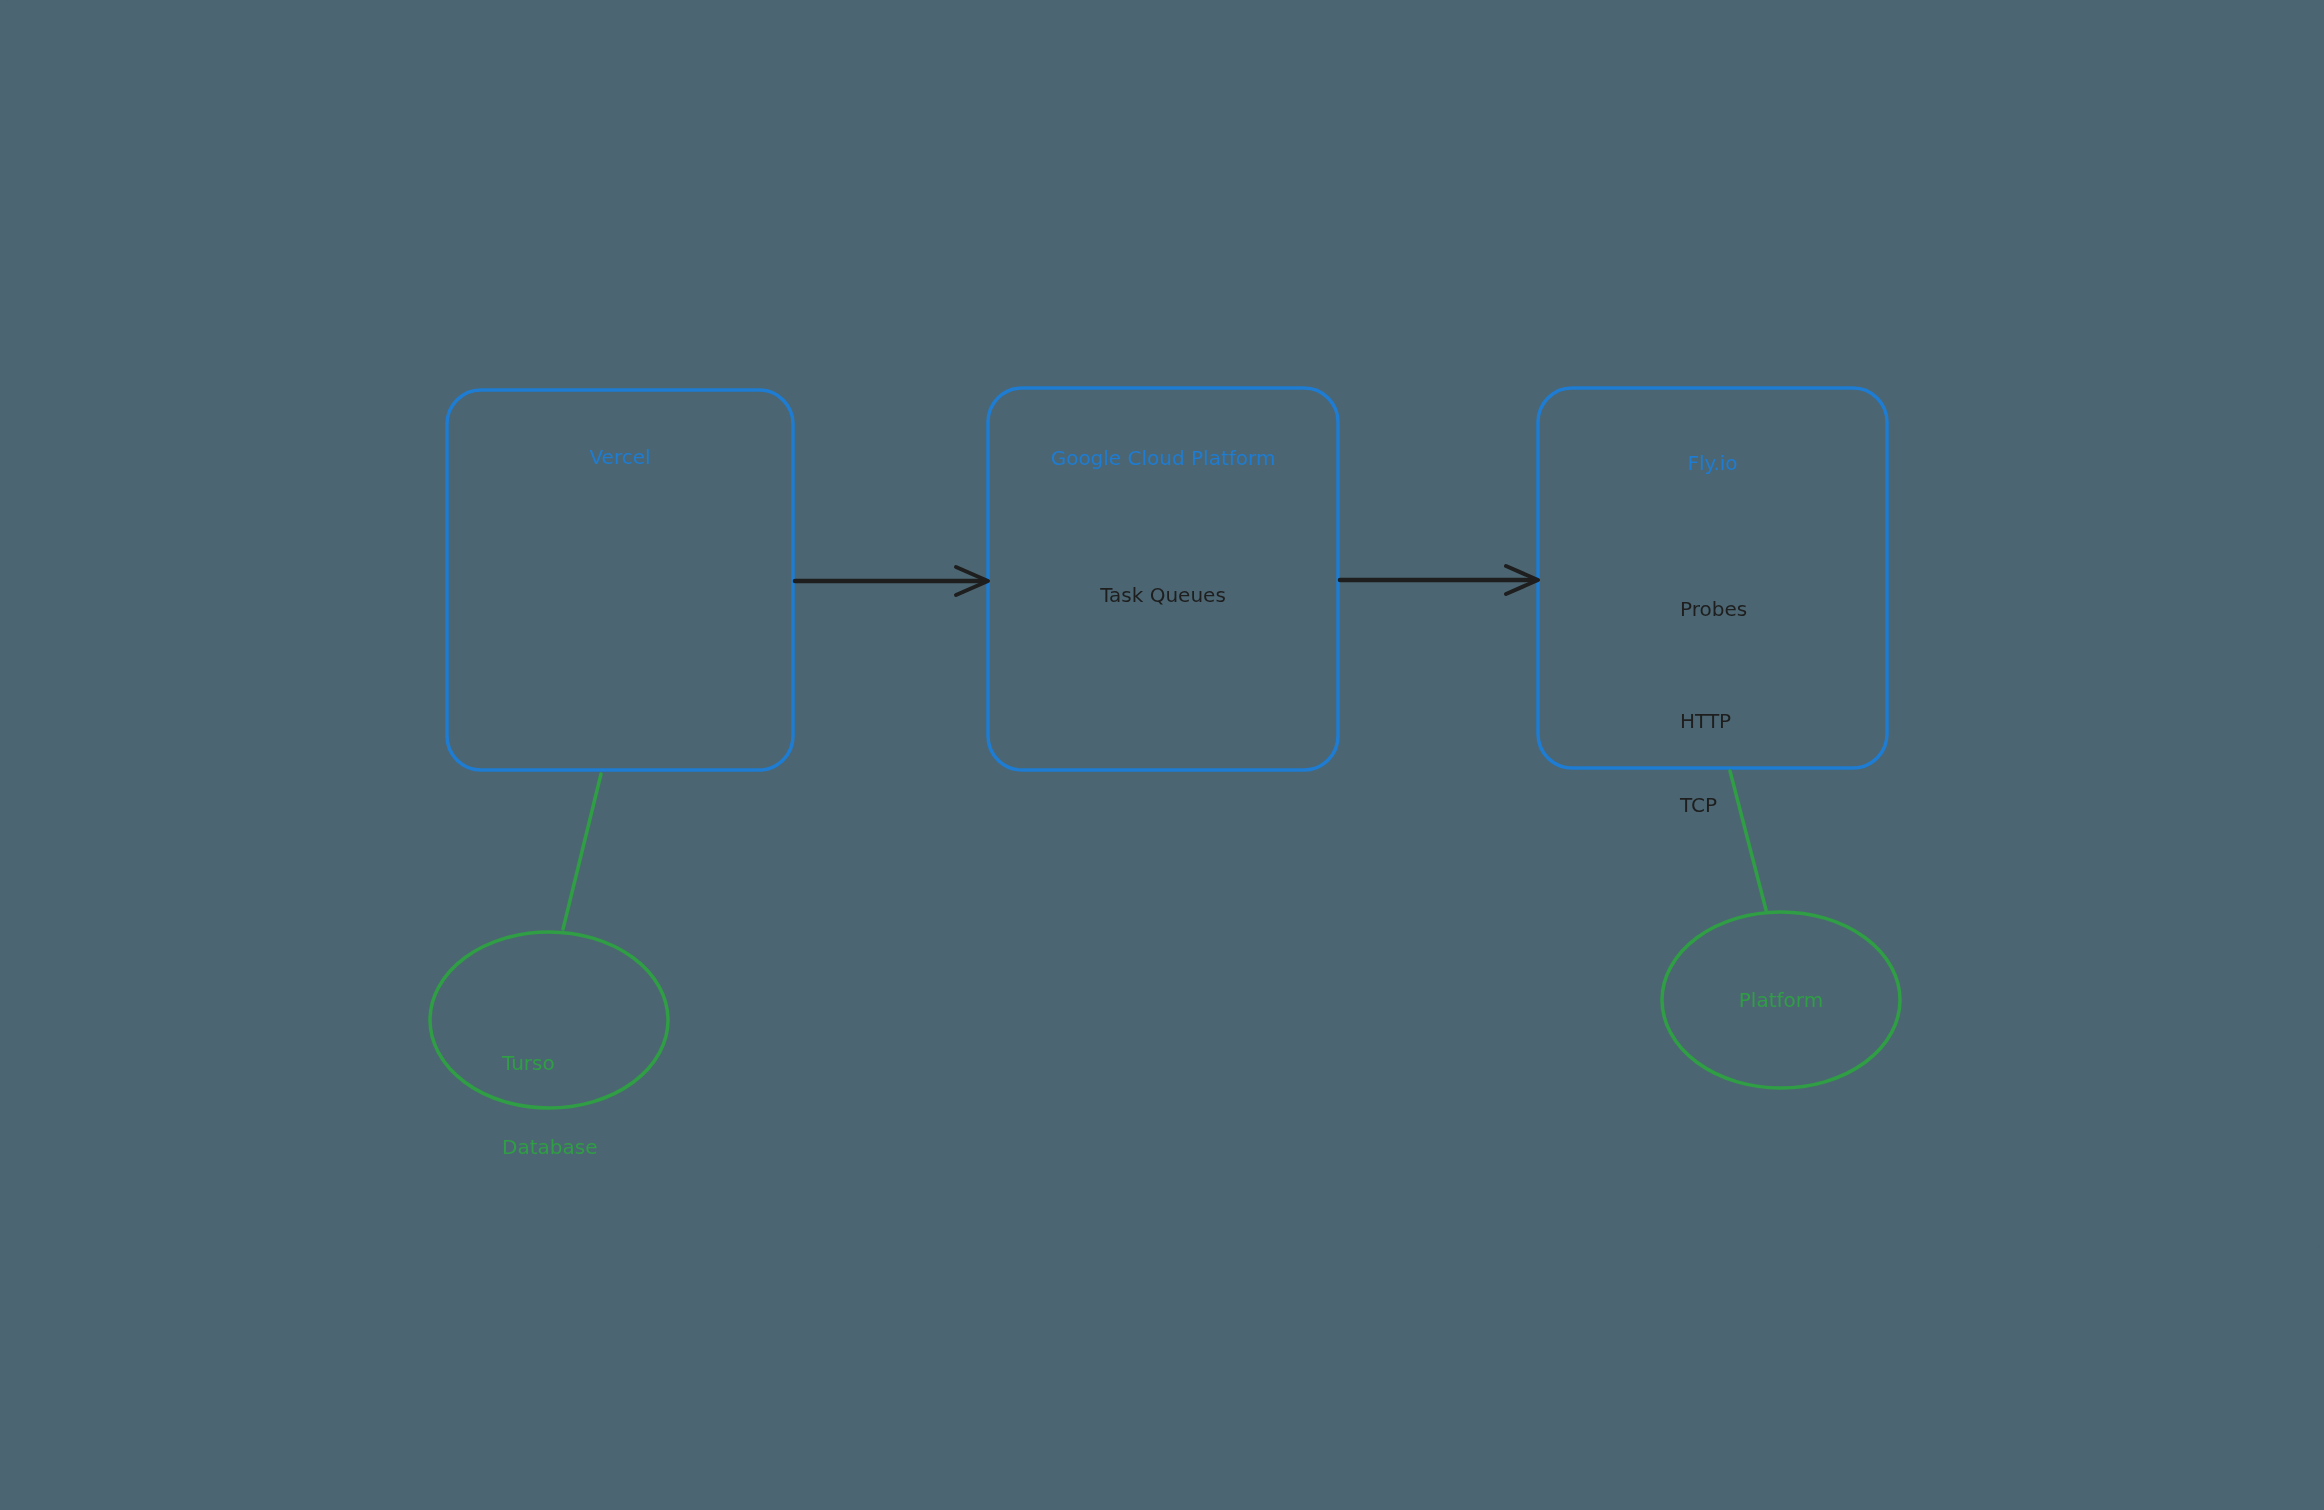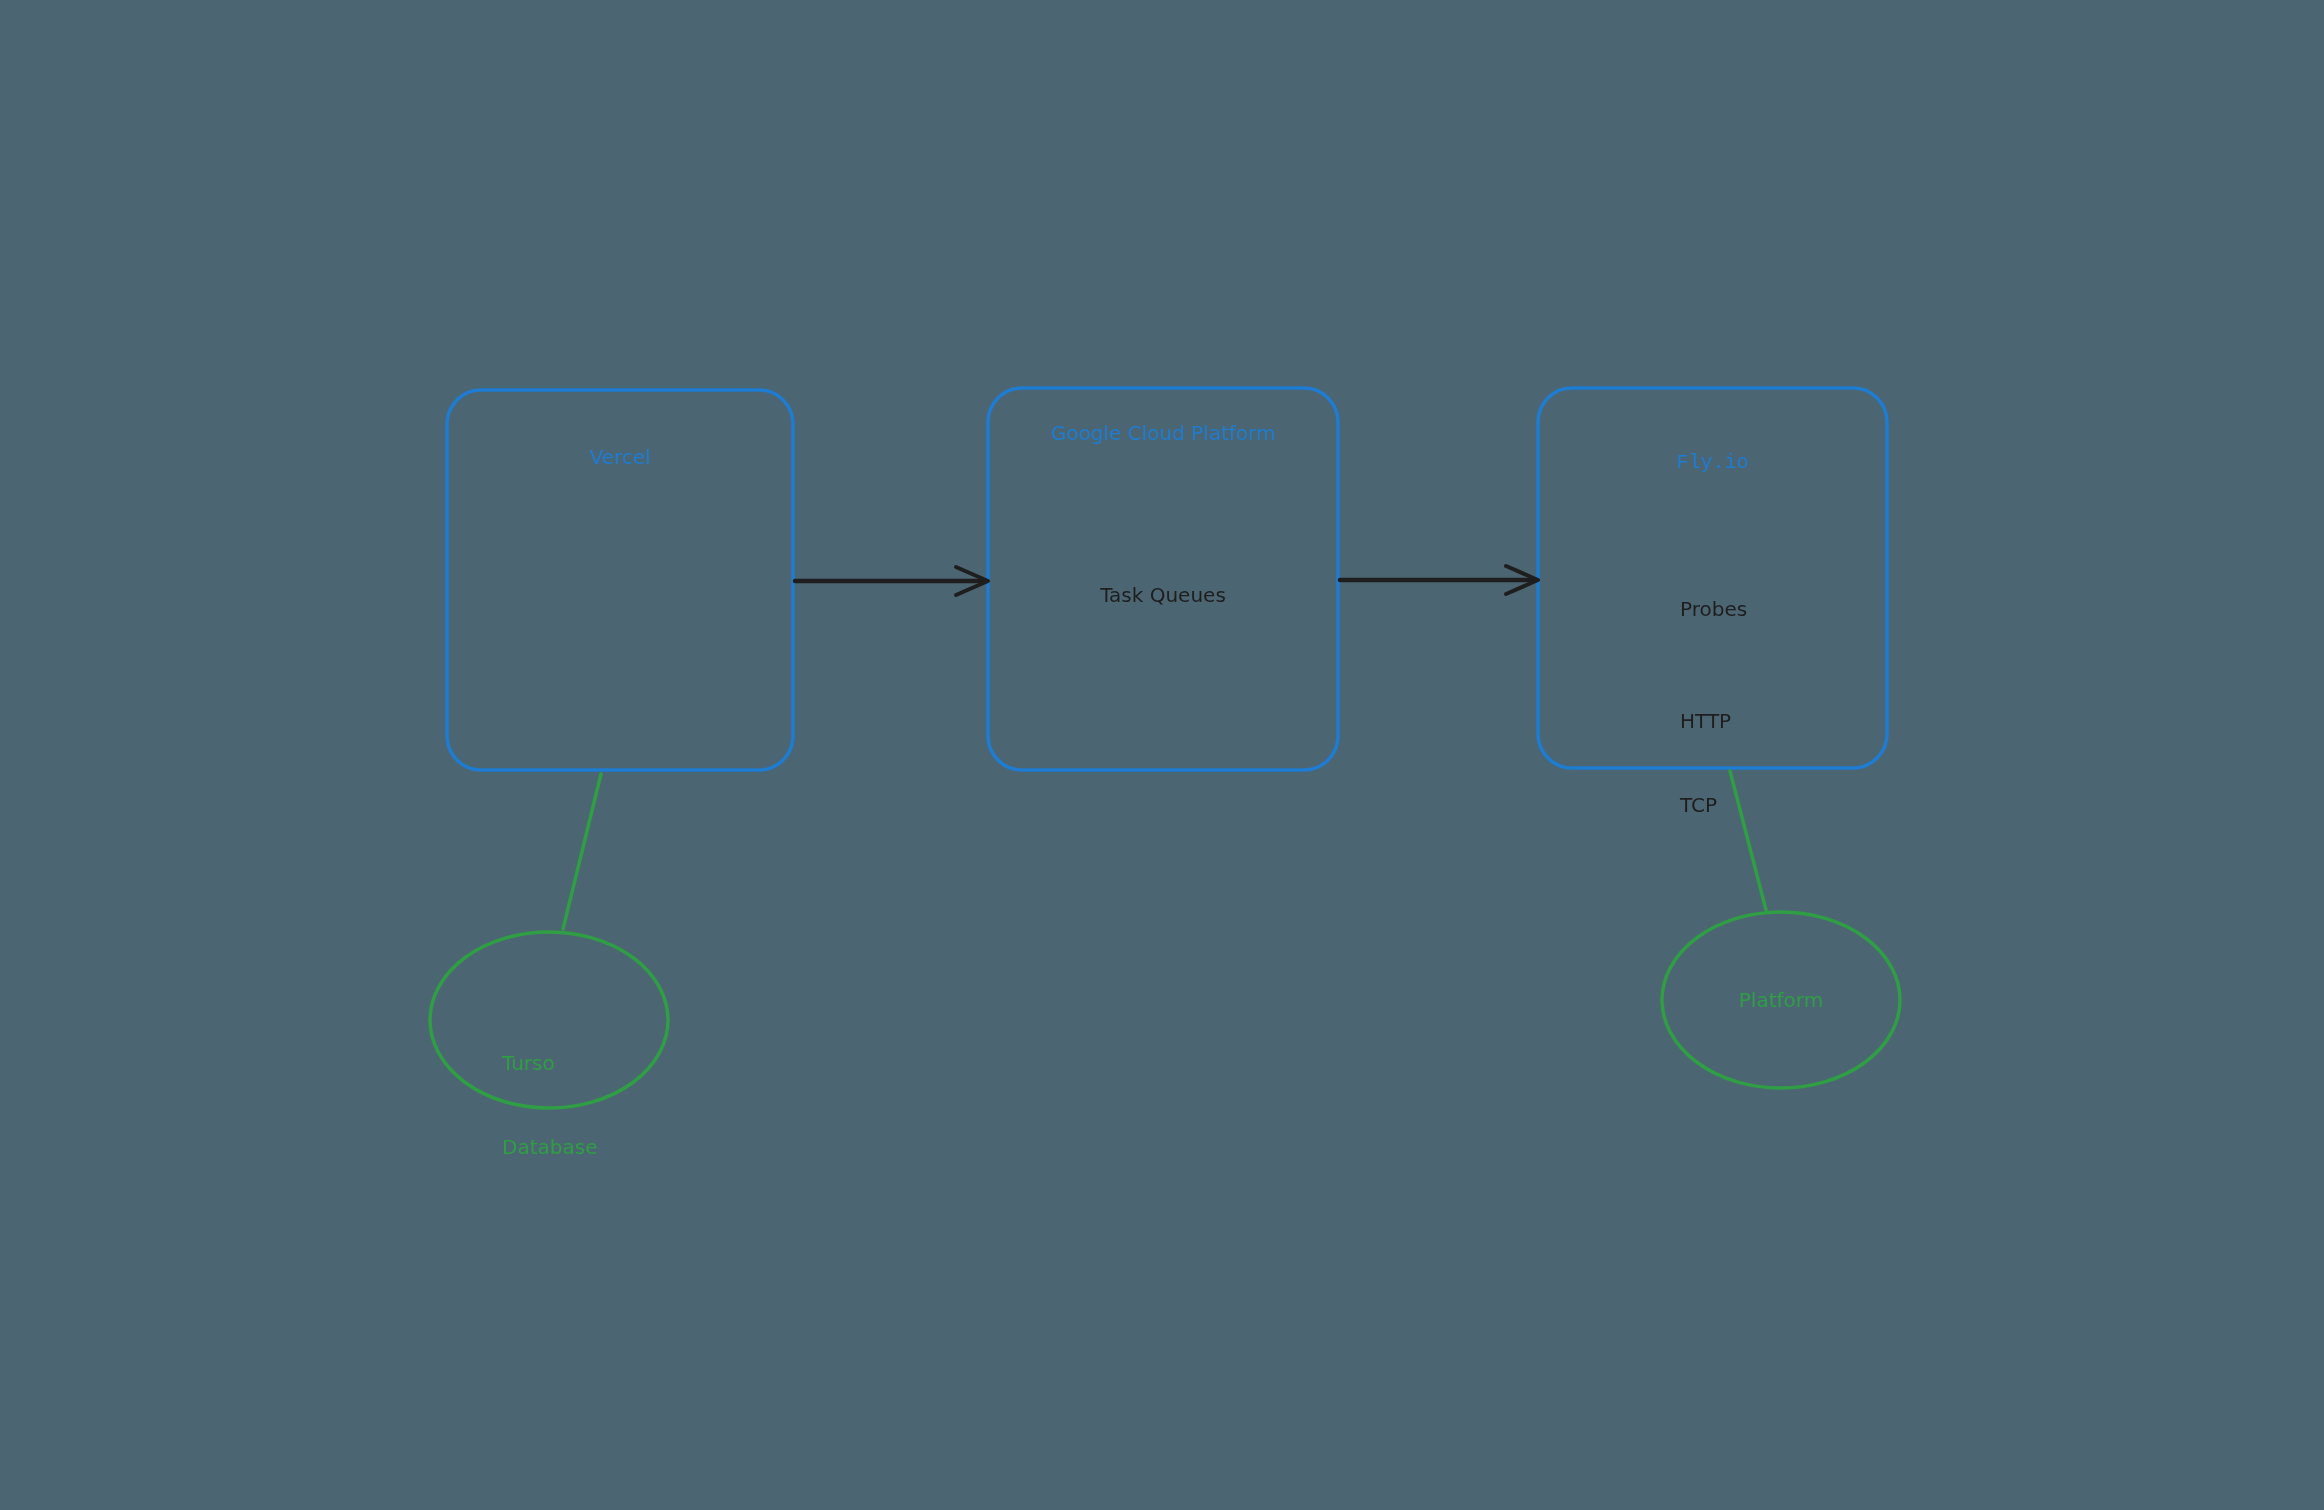--- a/index.html
+++ b/index.html
@@ -102,24 +102,24 @@
     <line class="green-line" x1="601" y1="774" x2="563" y2="929"></line>
 
     <line class="green-line" x1="1730" y1="771" x2="1766" y2="910"></line>
 
     <ellipse class="green-ellipse" cx="549" cy="1020" rx="119" ry="88"></ellipse>
     <ellipse class="green-ellipse" cx="1781" cy="1000" rx="119" ry="88"></ellipse>
   </svg>
 
   <div class="label node-title" style="left:447px; top:444px; width:346px;">Vercel</div>
 
-  <div class="label node-title" style="left:988px; top:420px; width:350px;">Google Cloud Platform</div>
+  <div class="label node-title" style="left:988px; top:445px; width:350px;">Google Cloud Platform</div>
   <div class="label centered" style="left:988px; top:582px; width:350px;">Task Queues</div>
 
-  <div class="label node-title" style="left:1538px; top:450px; width:349px;font-family:Liberation Mono, monospace;">Fly.io</div>
+  <div class="label node-title" style="left:1538px; top:450px; width:349px;">Fly.io</div>
   <div class="label body-block-wide" style="left:1680px; top:539px;">
     <div>Probes</div>
     <div class="gap-above-28">HTTP</div>
     <div>TCP</div>
   </div>
 
   <div class="label ellipse-label" style="left:502px; top:993px;">
     <div>Turso</div>
     <div>Database</div>
   </div>

